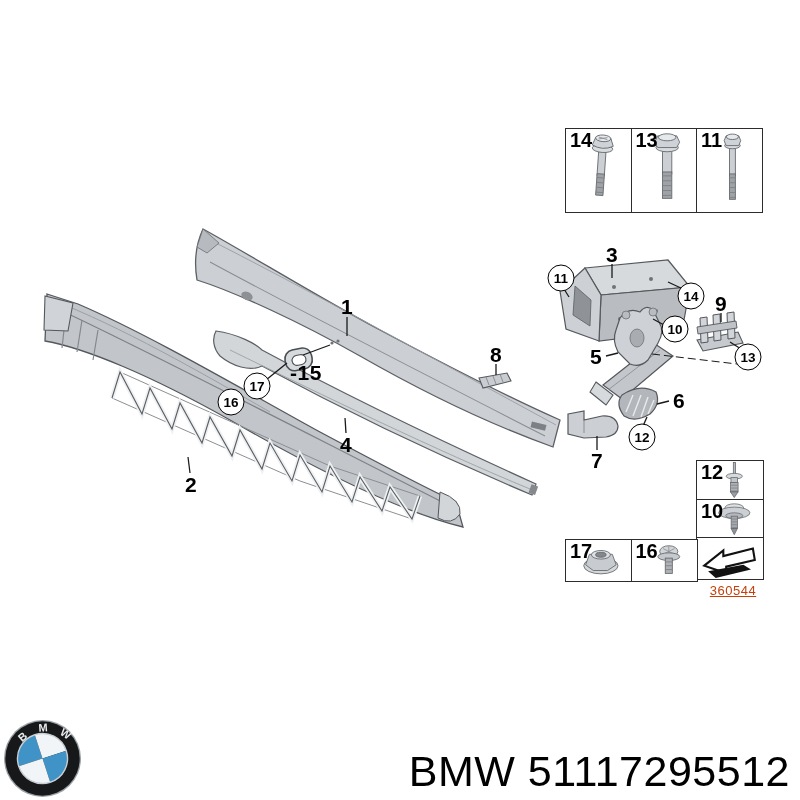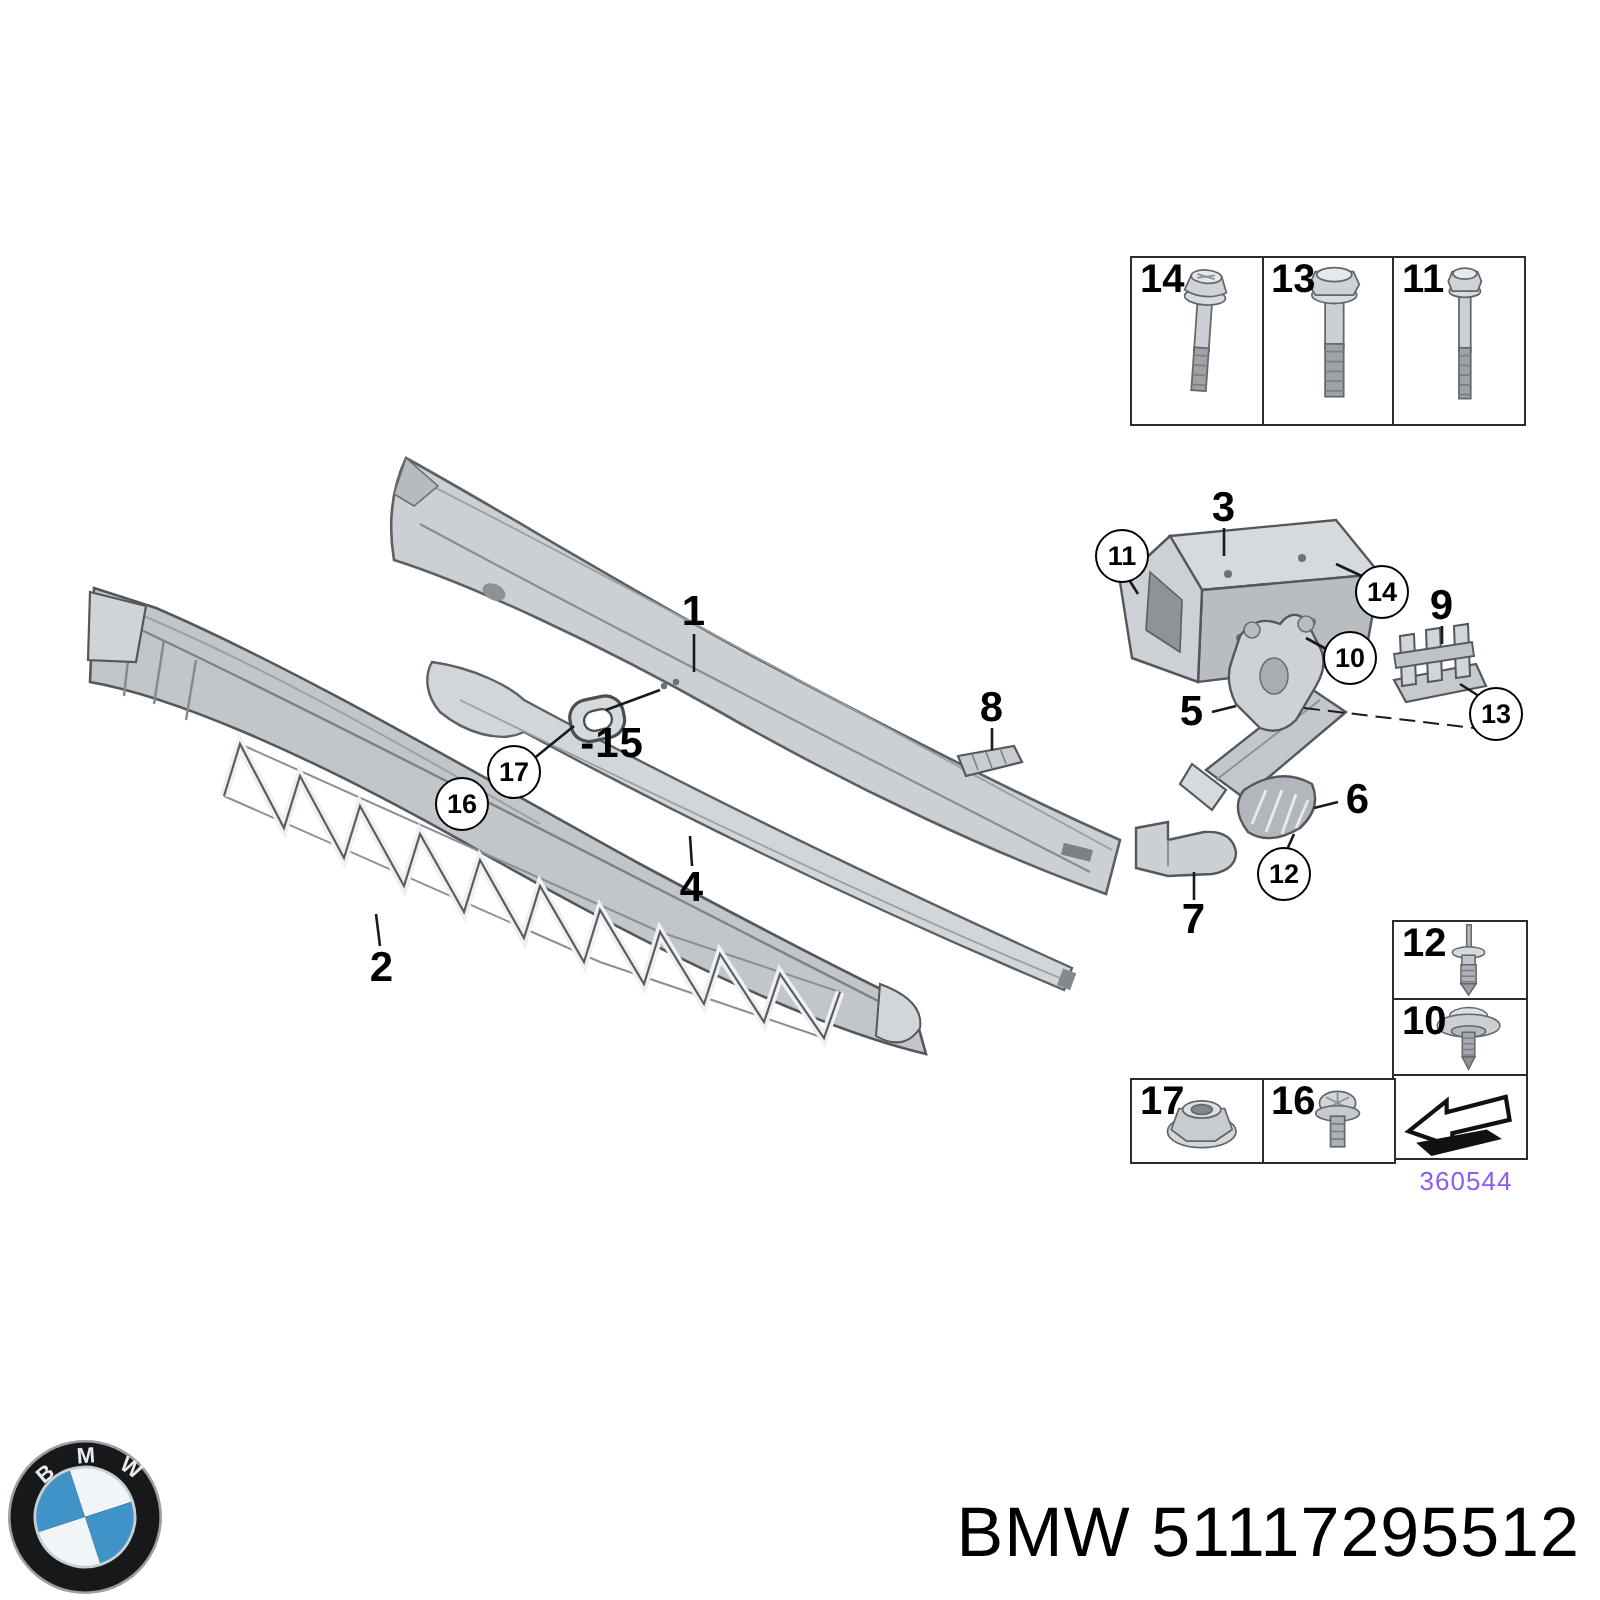--- a/index.html
+++ b/index.html
@@ -16,22 +16,22 @@
   .hwgroup{position:absolute;display:flex;}
   .hwgroup.vert{flex-direction:column;}
   .hwcell{position:relative;background:#fff;border:1.5px solid #2c2c2c;
           box-sizing:border-box;}
   .hwgroup.horiz .hwcell + .hwcell{margin-left:-1.5px;}
   .hwgroup.vert  .hwcell + .hwcell{margin-top:-1.5px;}
   .cellnum{position:absolute;top:1px;left:4px;font-weight:bold;font-size:20px;
            line-height:1.05;z-index:2;}
   .glyph{position:absolute;inset:0;width:100%;height:100%;}
   .drawnum{position:absolute;left:700px;top:583px;width:66px;text-align:center;
-           font-size:13px;color:#8b5cf6;letter-spacing:.5px;}
-  .pn{position:absolute;right:10px;top:748px;font-size:35px;line-height:1.1;
+           font-size:13px;color:#c2410c;letter-spacing:.5px;text-decoration:underline;}
+  .pn{position:absolute;right:10px;top:748px;font-size:43px;line-height:1.1;
       white-space:nowrap;letter-spacing:.5px;}
   .logo{position:absolute;left:3px;top:719px;width:79px;height:79px;}
 </style>
 </head>
 <body>
 
 <div class="stage">
 
   <svg class="art" viewBox="0 0 800 800">
 

